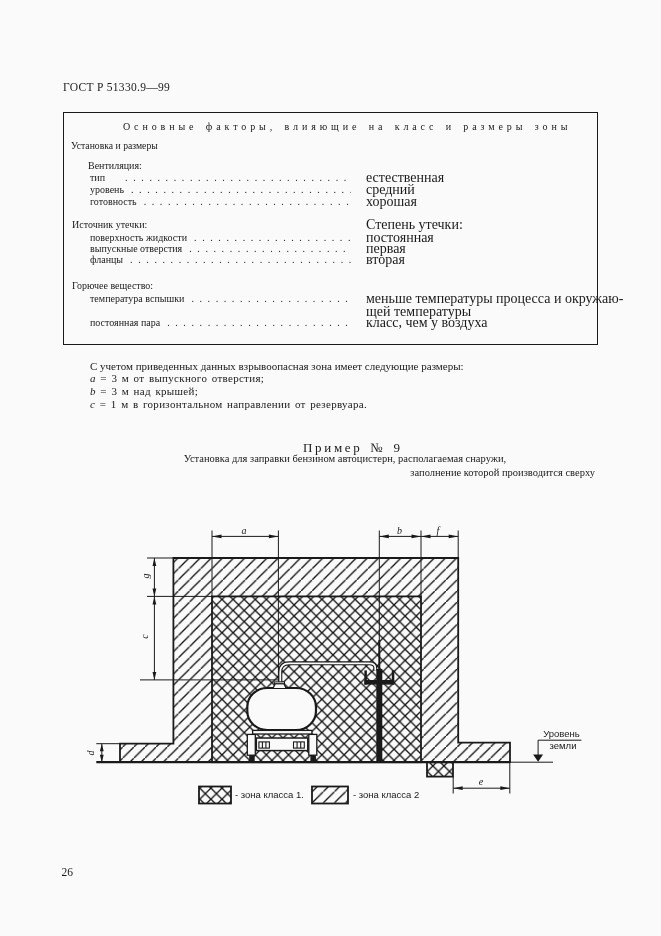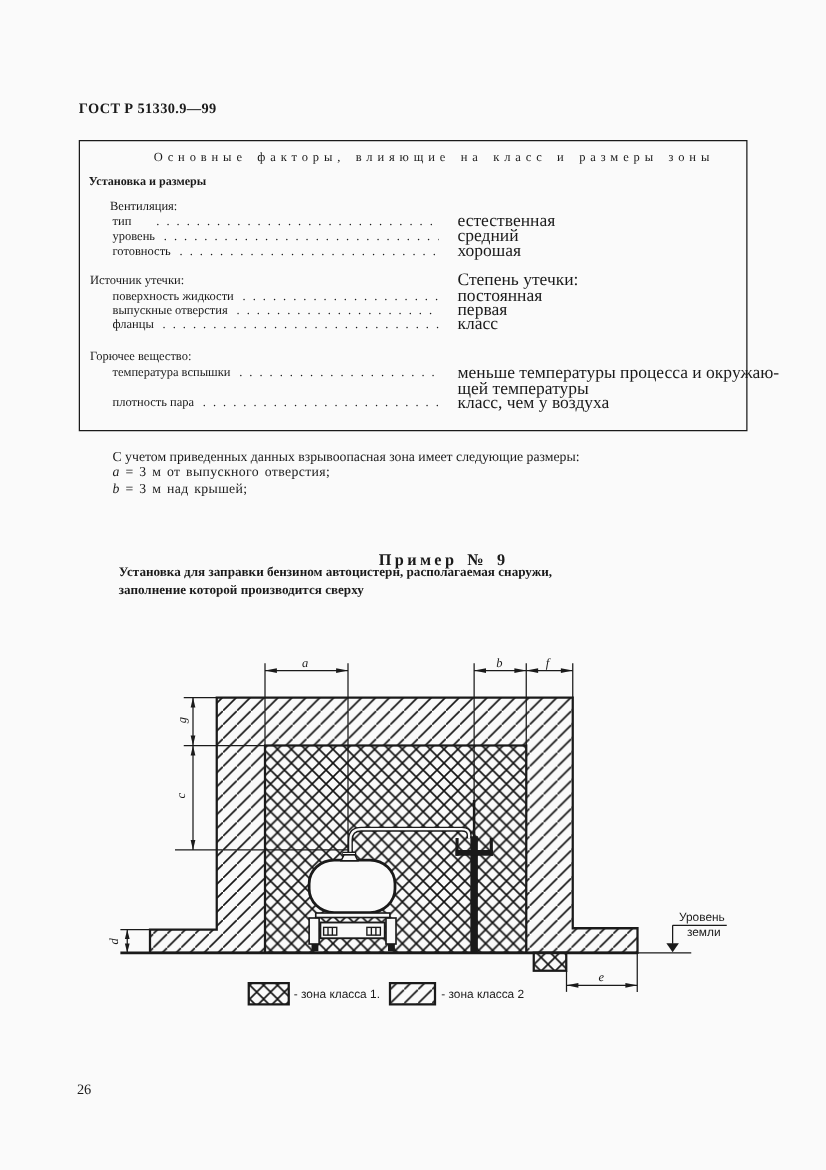--- a/index.html
+++ b/index.html
@@ -3,21 +3,21 @@
 <meta charset="utf-8">
 <style>
 html,body{margin:0;padding:0}
 body{width:661px;height:936px;position:relative;background:#fafafa;
      font-family:"Liberation Serif",serif;color:#1a1a1a;overflow:hidden}
 .abs{position:absolute}
 .tbl{position:absolute;left:63px;top:112px;width:533px;height:231px;border:1.4px solid #1a1a1a}
 .row{position:absolute;display:flex;font-size:10px;line-height:13px;white-space:nowrap}
 .dots{flex:1;overflow:hidden;white-space:nowrap;margin-left:7px;letter-spacing:1.55px;font-size:10px}
 .rc{position:absolute;left:302px;font-size:14px;line-height:13px;white-space:nowrap}
-.b{font-weight:bold}
+.b{font-weight:normal}
 </style>
 </head>
 <body>
 
 <div class="abs b" style="left:63px;top:81px;font-size:11.5px;letter-spacing:0.3px">ГОСТ Р 51330.9—99</div>
 
 <div class="tbl">
 
   <div class="abs" style="left:59px;top:6.5px;font-size:10px;line-height:13px;letter-spacing:3.9px;word-spacing:2px;white-space:nowrap">Основные факторы, влияющие на класс и размеры зоны</div>
 
@@ -49,46 +49,47 @@
   <div class="rc" style="top:117.7px">постоянная</div>
   <div class="row" style="left:26px;top:128.7px;width:261px">
       <span>выпускные отверстия</span>
       <span class="dots">. . . . . . . . . . . . . . . . . . . . . . . . . . . . . . . . . . . . . . . . . . . . . . .</span>
     </div>
   <div class="rc" style="top:128.7px">первая</div>
   <div class="row" style="left:26px;top:139.5px;width:261px">
       <span>фланцы</span>
       <span class="dots">. . . . . . . . . . . . . . . . . . . . . . . . . . . . . . . . . . . . . . . . . . . . . . .</span>
     </div>
-  <div class="rc" style="top:139.5px">класс</div>
+  <div class="rc" style="top:139.5px">вторая</div>
 
   <div class="row" style="left:8px;top:165.8px">Горючее вещество:</div>
   <div class="row" style="left:26px;top:179.3px;width:261px">
       <span>температура вспышки</span>
       <span class="dots">. . . . . . . . . . . . . . . . . . . . . . . . . . . . . . . . . . . . . . . . . . . . . . .</span>
     </div>
   <div class="rc" style="top:179.3px">меньше температуры процесса и окружаю-<br>щей температуры</div>
   <div class="row" style="left:26px;top:202.6px;width:261px">
-      <span>плотность пара</span>
+      <span>постоянная пара</span>
       <span class="dots">. . . . . . . . . . . . . . . . . . . . . . . . . . . . . . . . . . . . . . . . . . . . . . .</span>
     </div>
   <div class="rc" style="top:202.6px">класс, чем у воздуха</div>
 </div>
 
 <div class="abs" style="left:90px;top:359.5px;width:520px;font-size:11px;line-height:12.9px">
 <div>С учетом приведенных данных взрывоопасная зона имеет следующие размеры:</div>
 <div style="letter-spacing:0.3px;word-spacing:1.5px"><i>а</i> = 3 м от выпускного отверстия;</div>
 <div style="letter-spacing:0.3px;word-spacing:1.5px"><i>b</i> = 3 м над крышей;</div>
+<div style="letter-spacing:0.3px;word-spacing:1.5px"><i>с</i> = 1 м в горизонтальном направлении от резервуара.</div>
 </div>
 
 <div class="abs b" style="left:303px;top:439.5px;font-size:13px;letter-spacing:2.7px;word-spacing:2px;white-space:nowrap">Пример № 9</div>
 
-<div class="abs b" style="left:95px;top:452.5px;width:500px;font-size:10.5px">Установка для заправки бензином автоцистерн, располагаемая снаружи,</div>
-
-<div class="abs b" style="left:95px;top:467px;width:500px;text-align:left;font-size:10.5px">заполнение которой производится сверху</div>
+<div class="abs b" style="left:95px;top:452.5px;width:500px;text-align:center;font-size:10.5px">Установка для заправки бензином автоцистерн, располагаемая снаружи,</div>
+
+<div class="abs b" style="left:95px;top:467px;width:500px;text-align:right;font-size:10.5px">заполнение которой производится сверху</div>
 
 <svg class="abs" style="left:0;top:0" width="661" height="936" viewBox="0 0 661 936">
 <defs>
 <pattern id="diag" width="11.15" height="11.15" patternUnits="userSpaceOnUse">
 <path d="M0 11.15L11.15 0" stroke="#111" stroke-width="1.3" fill="none"></path>
 </pattern>
 <pattern id="cross" width="11.1" height="11.1" patternUnits="userSpaceOnUse">
 <path d="M0 11.1L11.1 0M0 0L11.1 11.1" stroke="#111" stroke-width="1.3" fill="none"></path>
 </pattern>
 </defs>

